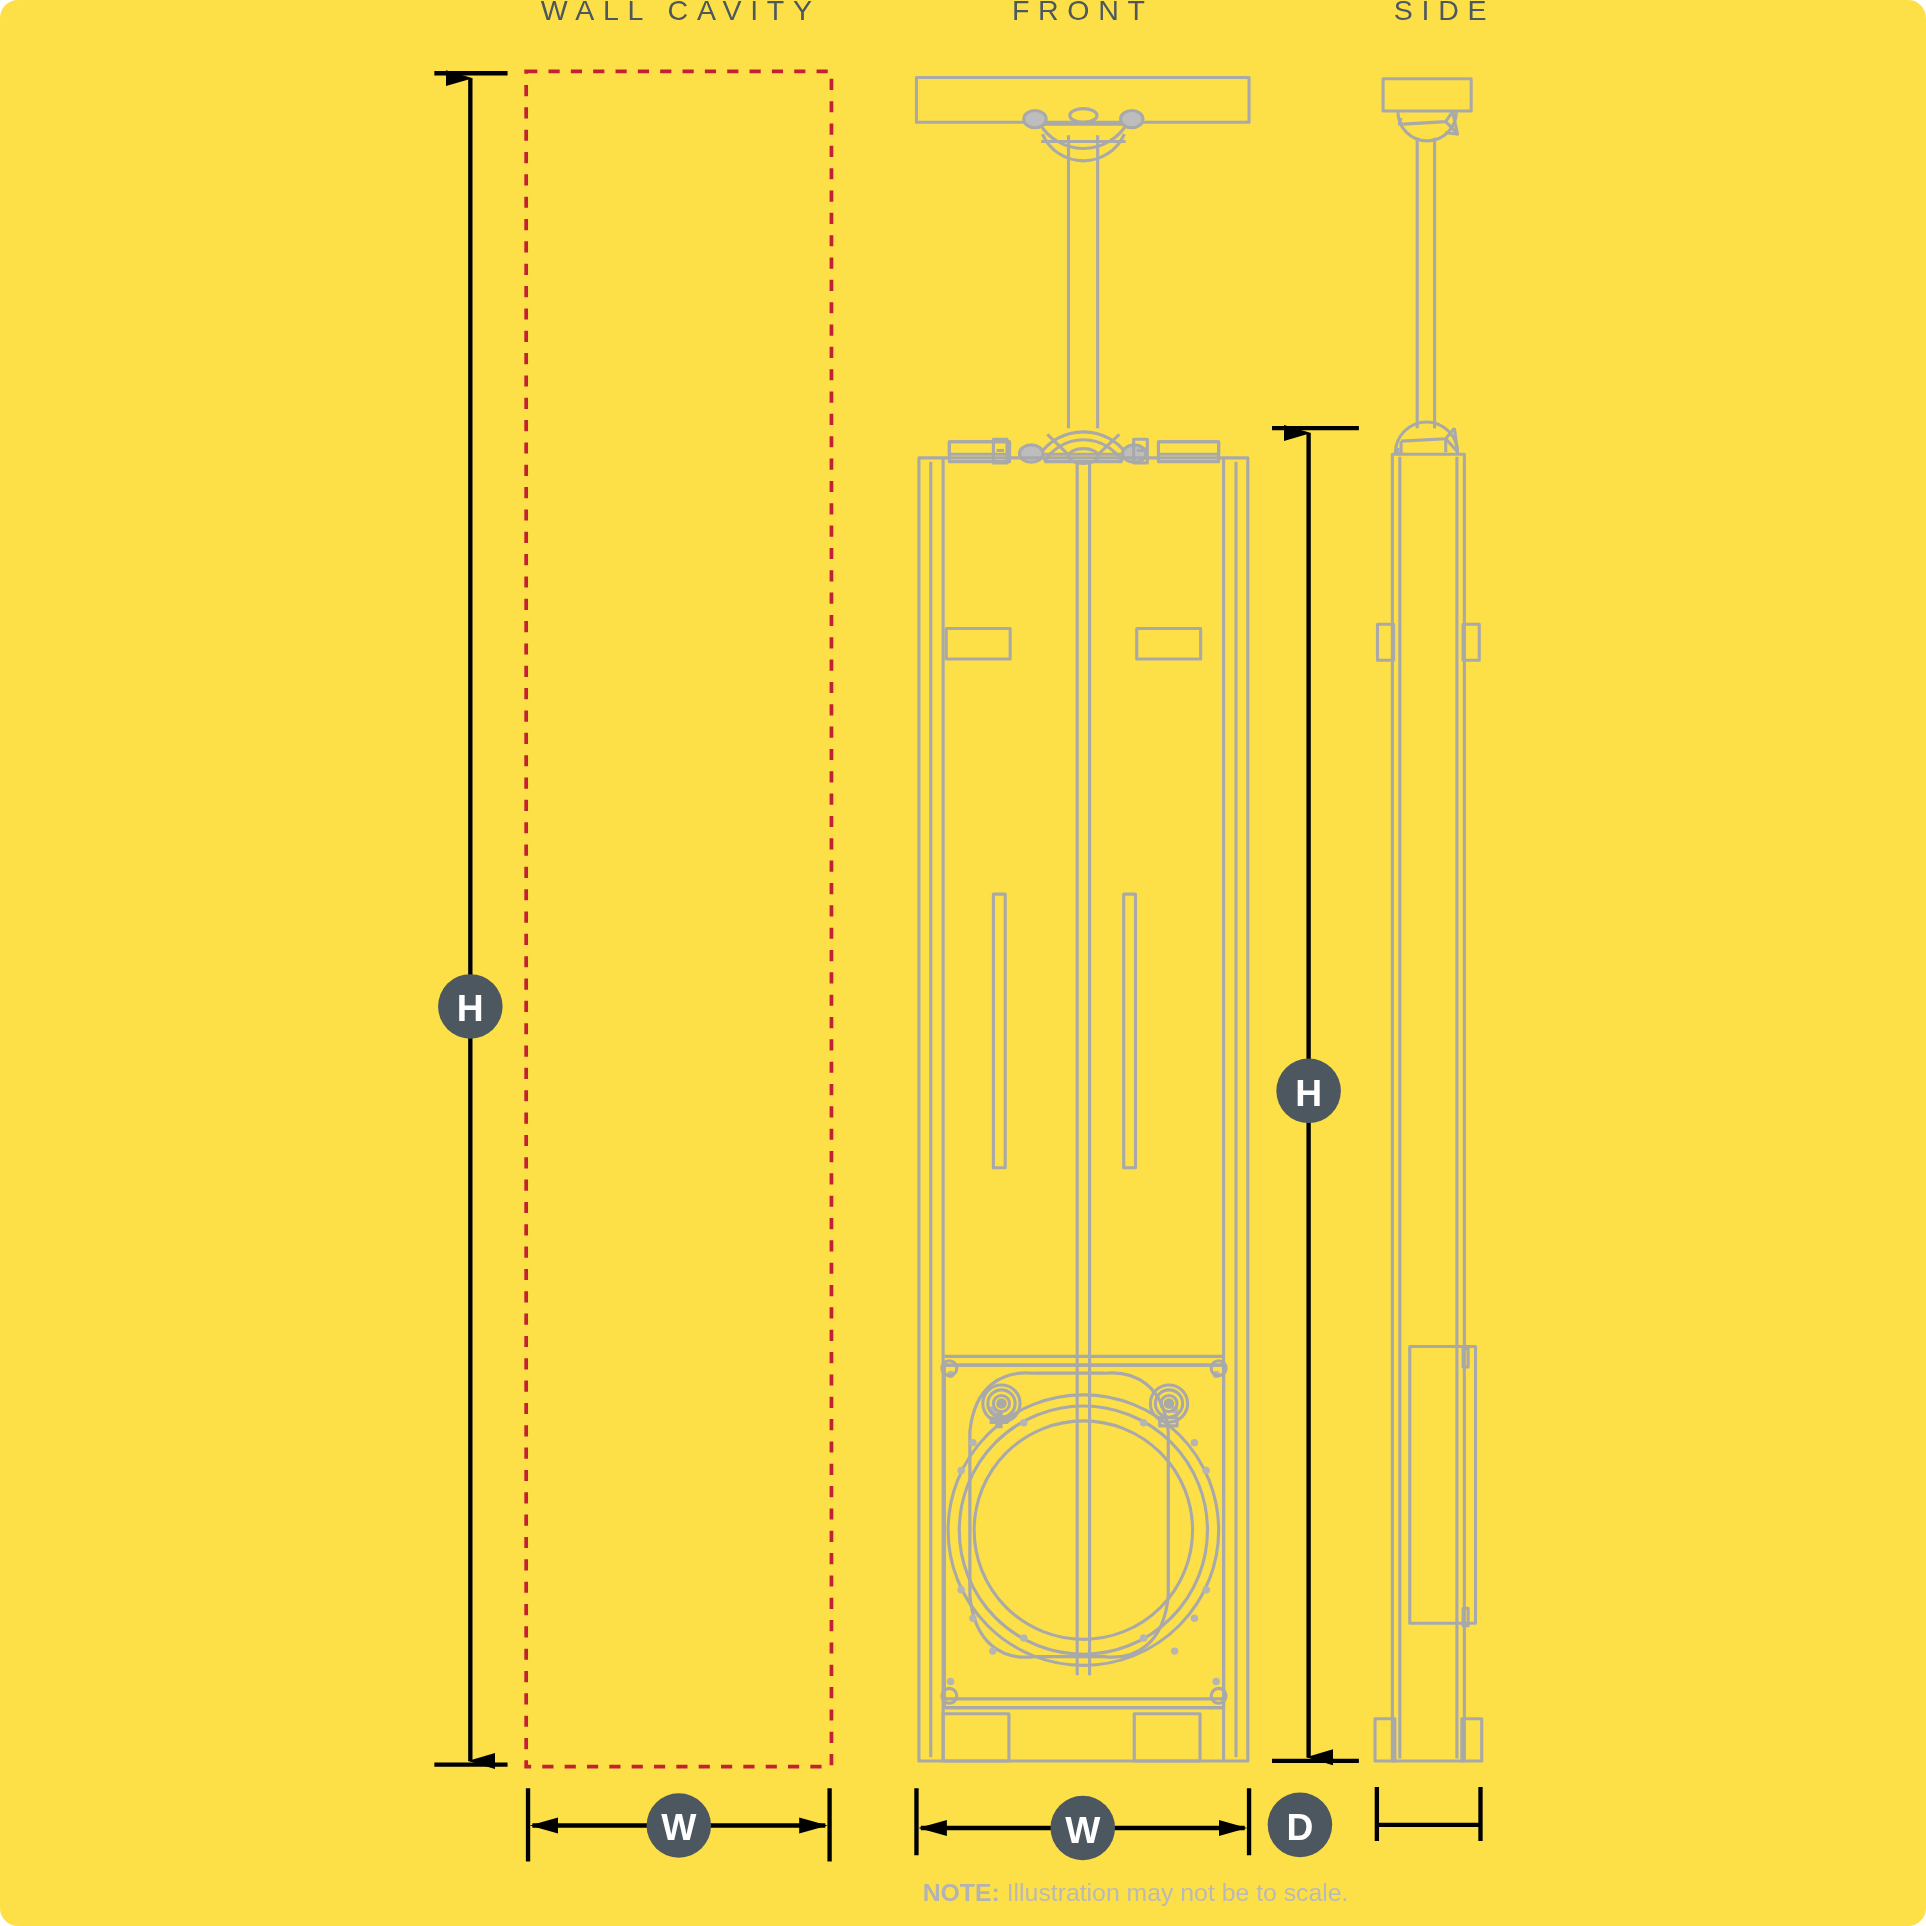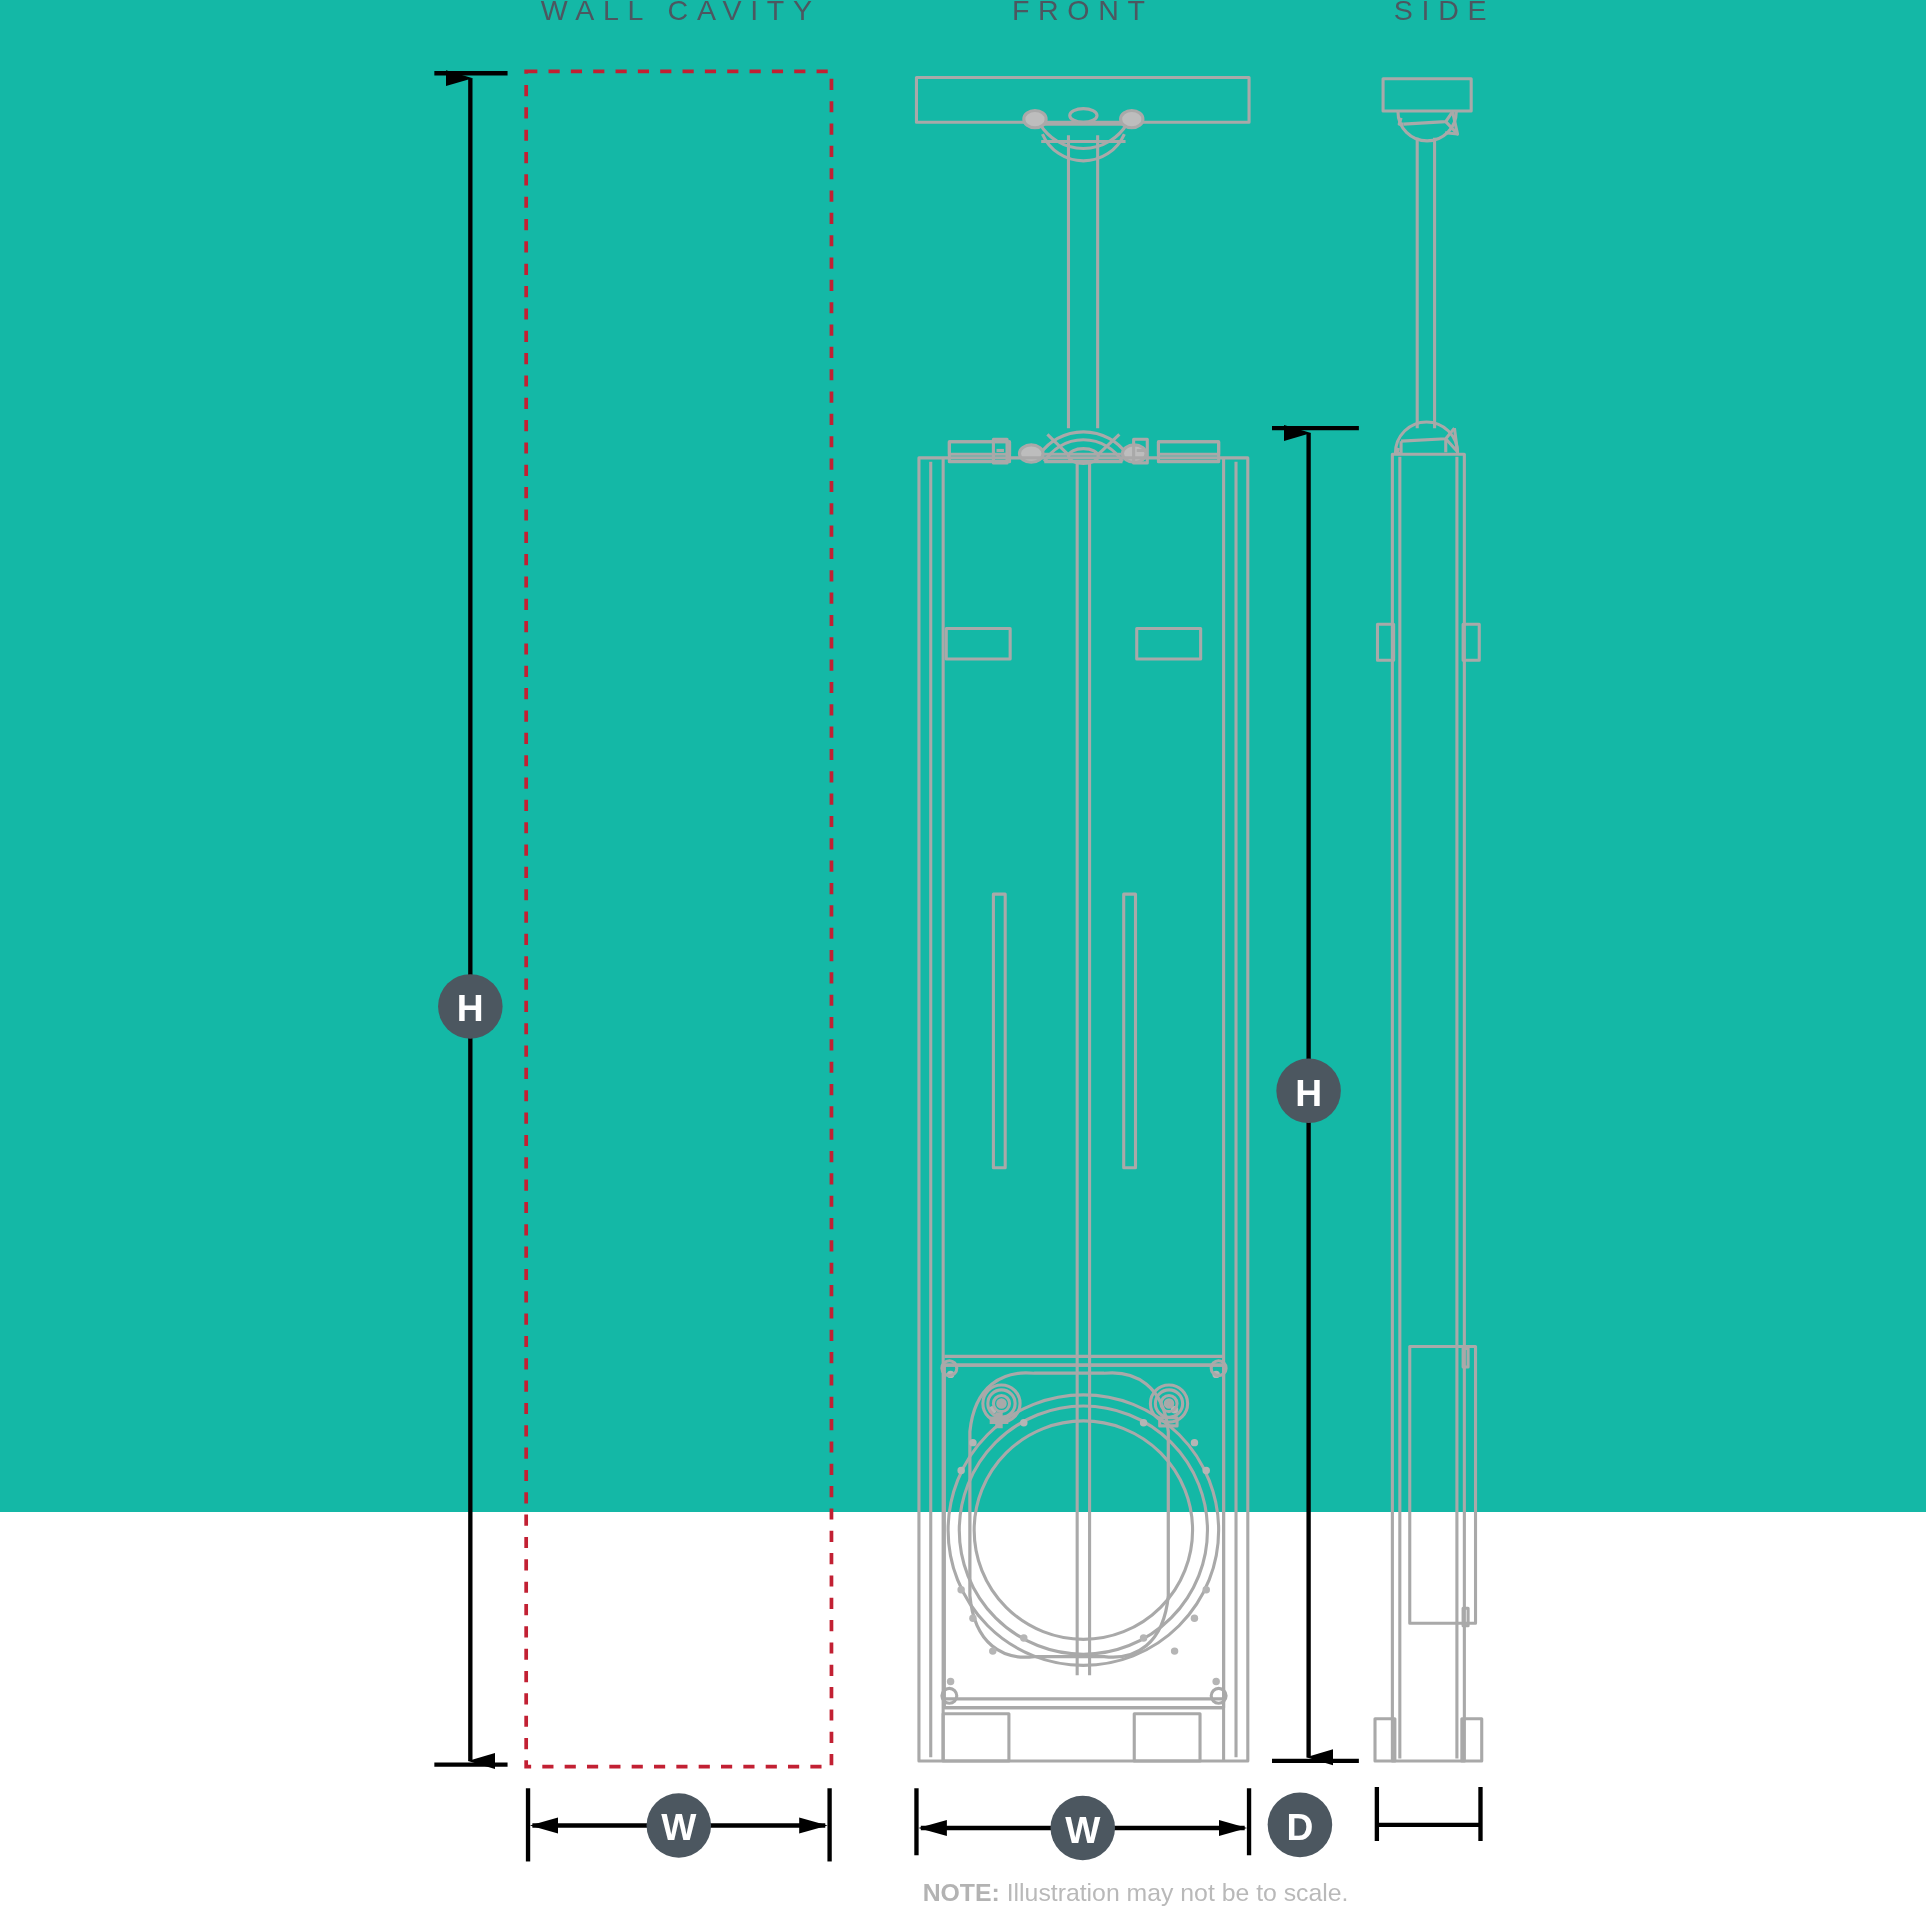--- a/index.html
+++ b/index.html
@@ -9,22 +9,23 @@
   }
   body {
     width: 1926px;
     height: 1926px;
     font-family: "Liberation Sans", sans-serif;
     overflow: hidden;
   }
   #stage {
     position: relative;
     width: 1926px;
-    height: 1512px;
-    background: #14b8a6;
+    height: 1926px;
+    background: #fde047;
+    border-radius: 18px;
   }
   #diagram {
     position: absolute;
     left: 0;
     top: 0;
     width: 1926px;
     height: 1926px;
     display: block;
   }
   .view-heading {

